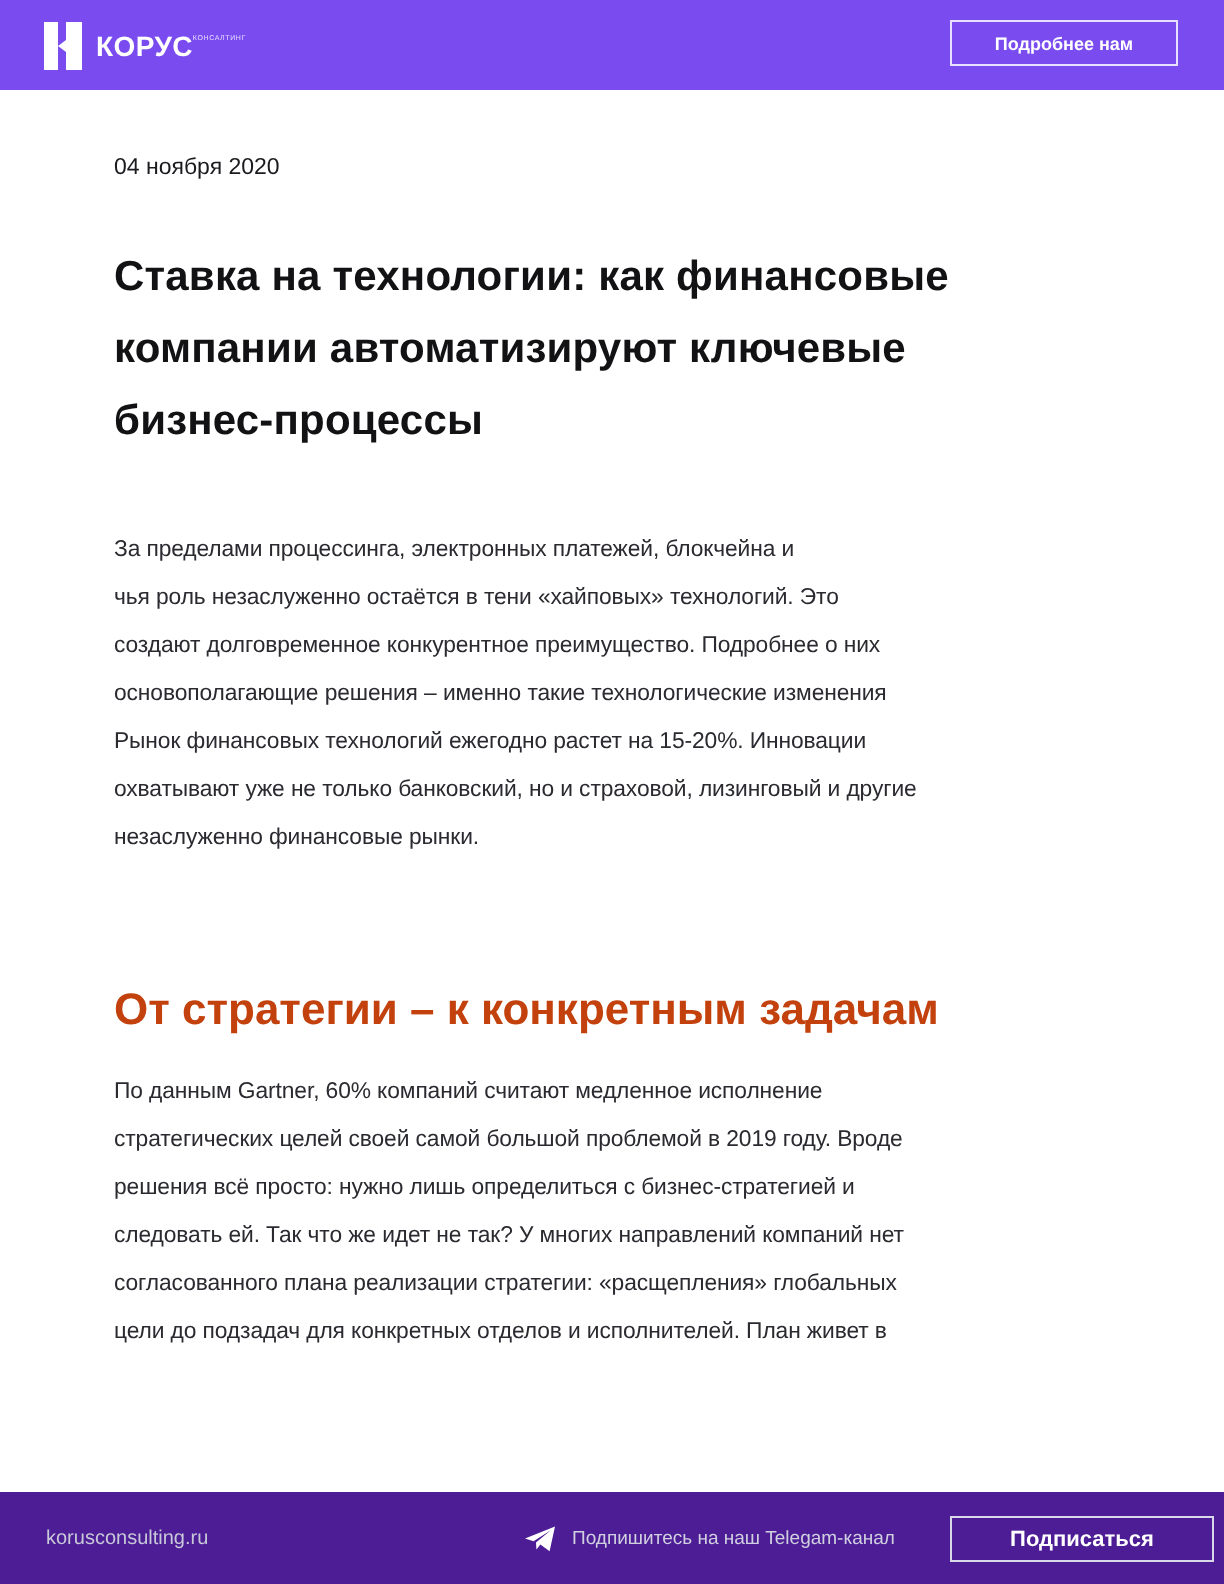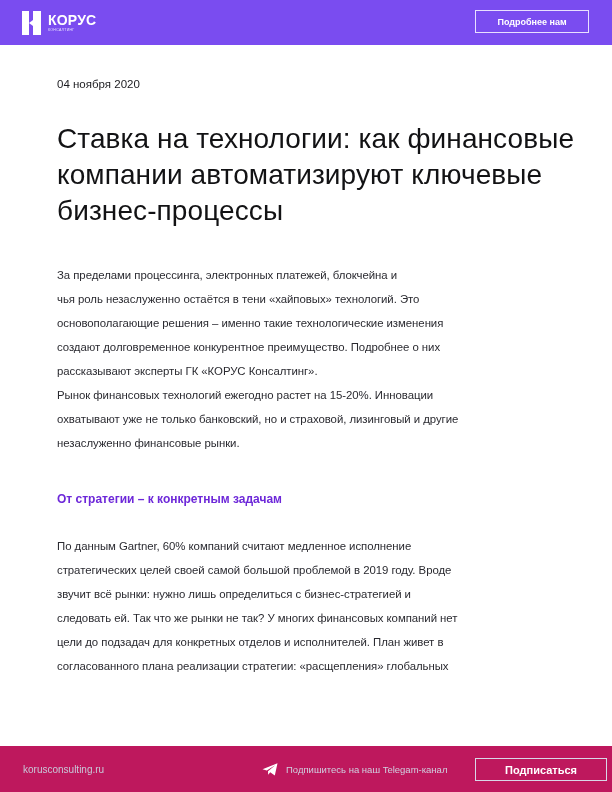--- a/index.html
+++ b/index.html
@@ -9,52 +9,52 @@
   .header {
     position: absolute; left: 0; top: 0; width: 612px; height: 45px;
     background: #7a4cf0;
   }
   .logo { position: absolute; left: 22px; top: 10px; height: 25px; display: flex; align-items: center; }
   .logo-mark { width: 20px; height: 24px; position: relative; }
   .logo-mark .bar-l { position: absolute; left: 0; top: 0; width: 7px; height: 24px; background: #fff; }
   .logo-mark .bar-r { position: absolute; left: 11px; top: 0; width: 8px; height: 24px; background: #fff; }
   .logo-mark .notch { position: absolute; left: 7px; top: 9px; width: 0; height: 0;
     border-top: 3px solid transparent; border-bottom: 3px solid transparent; border-right: 4px solid #fff; }
-  .logo-text { margin-left: 6px; display: flex; flex-direction: column; line-height: 1; }
+  .logo-text { margin-left: 6px; display: flex; flex-direction: row; line-height: 1; }
   .logo-title { color: #fff; font-weight: bold; font-size: 14px; letter-spacing: 0.2px; }
   .logo-sub { color: #e8e0ff; font-size: 3.5px; letter-spacing: 0.3px; margin-top: 2px; }
 
   .contact-btn {
     position: absolute; left: 475px; top: 10px; width: 114px; height: 23px;
     border: 1px solid #e8e0ff; background: transparent; color: #fff;
     font-size: 9px; font-weight: bold; display: flex; align-items: center; justify-content: center;
     font-family: "Liberation Sans", sans-serif;
   }
 
   .date { position: absolute; left: 57px; top: 78px; font-size: 11.5px; color: #1b1b1f; }
 
   .title {
     position: absolute; left: 57px; top: 121px; width: 500px;
-    font-size: 28px; font-weight: normal; color: #121214; line-height: 36px; letter-spacing: 0.1px;
+    font-size: 21px; font-weight: bold; color: #121214; line-height: 36px; letter-spacing: 0.1px;
   }
 
   .lead { position: absolute; left: 57px; top: 263px; width: 495px; }
   .p {
     font-size: 11.4px; color: #2a2a30; line-height: 24px; letter-spacing: -0.05px;
   }
   .para-line { display: block; white-space: nowrap; }
 
   .subhead {
-    position: absolute; left: 57px; top: 492px; font-size: 12px; font-weight: bold; color: #6d28d9;
+    position: absolute; left: 57px; top: 492px; font-size: 22px; font-weight: bold; color: #c2410c;
   }
 
   .body2 { position: absolute; left: 57px; top: 534px; width: 495px; }
 
   .footer {
-    position: absolute; left: 0; top: 746px; width: 612px; height: 46px; background: #be185d;
+    position: absolute; left: 0; top: 746px; width: 612px; height: 46px; background: #4c1d95;
   }
   .footer-site { position: absolute; left: 23px; top: 18px; font-size: 10px; color: #c8c8d8; }
   .tg { position: absolute; left: 262px; top: 17px; width: 16px; height: 13px; }
   .tg-text { position: absolute; left: 286px; top: 18px; font-size: 9.5px; color: #d0d0e0; }
   .sub-btn {
     position: absolute; left: 475px; top: 12px; width: 132px; height: 23px;
     border: 1px solid #d8d8e8; color: #fff; background: transparent;
     font-size: 11px; font-weight: bold; display: flex; align-items: center; justify-content: center;
     font-family: "Liberation Sans", sans-serif;
   }
@@ -81,37 +81,36 @@
 
 <h1 class="title">
   <span class="para-line">Ставка на технологии: как финансовые</span>
   <span class="para-line">компании автоматизируют ключевые</span>
   <span class="para-line">бизнес-процессы</span>
 </h1>
 
 <div class="lead p">
   <span class="para-line">За пределами процессинга, электронных платежей, блокчейна и</span>
   <span class="para-line">чья роль незаслуженно остаётся в тени «хайповых» технологий. Это</span>
+  <span class="para-line">создают долговременное конкурентное преимущество. Подробнее о них</span>
   <span class="para-line">основополагающие решения – именно такие технологические изменения</span>
-  <span class="para-line">создают долговременное конкурентное преимущество. Подробнее о них</span>
-  <span class="para-line">рассказывают эксперты ГК «КОРУС Консалтинг».</span>
   <span class="para-line">Рынок финансовых технологий ежегодно растет на 15-20%. Инновации</span>
   <span class="para-line">охватывают уже не только банковский, но и страховой, лизинговый и другие</span>
   <span class="para-line">незаслуженно финансовые рынки.</span>
 </div>
 
 <h2 class="subhead">От стратегии – к конкретным задачам</h2>
 
 <div class="body2 p">
   <span class="para-line">По данным Gartner, 60% компаний считают медленное исполнение</span>
   <span class="para-line">стратегических целей своей самой большой проблемой в 2019 году. Вроде</span>
-  <span class="para-line">звучит всё рынки: нужно лишь определиться с бизнес-стратегией и</span>
-  <span class="para-line">следовать ей. Так что же рынки не так? У многих финансовых компаний нет</span>
+  <span class="para-line">решения всё просто: нужно лишь определиться с бизнес-стратегией и</span>
+  <span class="para-line">следовать ей. Так что же идет не так? У многих направлений компаний нет</span>
+  <span class="para-line">согласованного плана реализации стратегии: «расщепления» глобальных</span>
   <span class="para-line">цели до подзадач для конкретных отделов и исполнителей. План живет в</span>
-  <span class="para-line">согласованного плана реализации стратегии: «расщепления» глобальных</span>
 </div>
 
 <footer class="footer">
   <a class="footer-site">korusconsulting.ru</a>
   <svg class="tg" viewBox="0 0 16 13">
     <path d="M0.5 6.2 L15.5 0.3 L12.8 12.6 L8.2 9.3 L6.2 11.8 L6.0 8.2 L13.2 2.2 L4.8 7.6 Z" fill="#ffffff"></path>
   </svg>
   <span class="tg-text">Подпишитесь на наш Telegam-канал</span>
   <button class="sub-btn">Подписаться</button>
 </footer>

